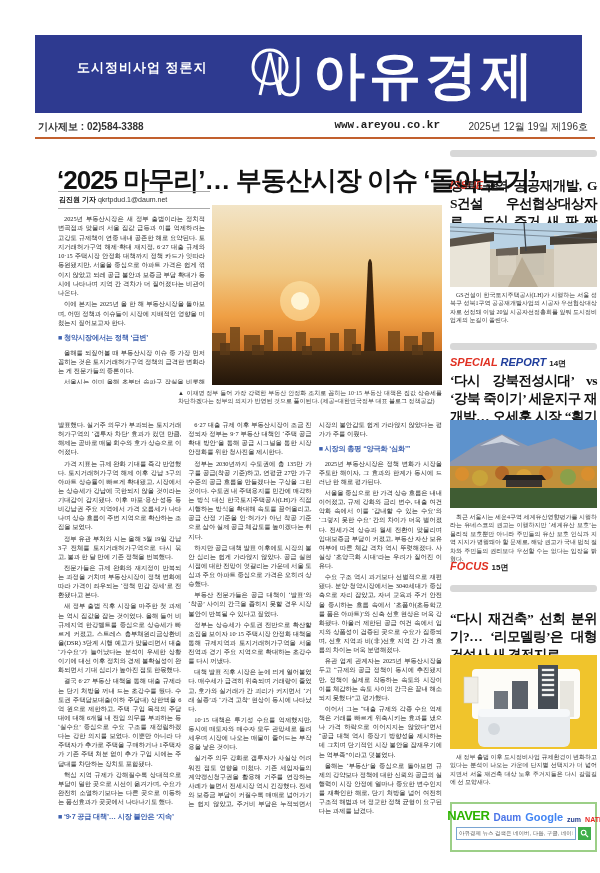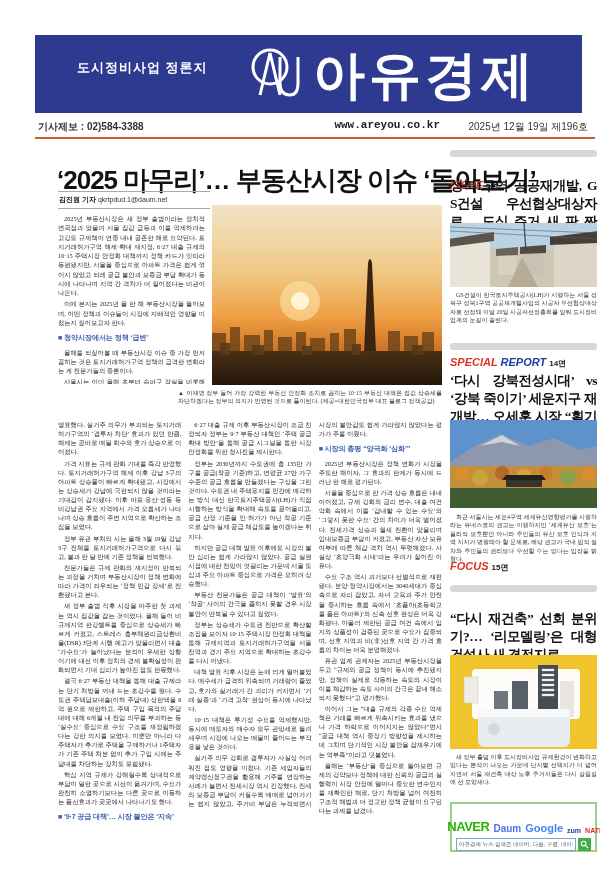--- a/index.html
+++ b/index.html
@@ -43,21 +43,21 @@
   .kick-page{color:#222;font-size:8px;font-style:normal;font-weight:bold;margin-left:3px;}
   .side-head{position:absolute;left:450px;width:147px;font-size:13.5px;font-weight:bold;line-height:1.32;
              letter-spacing:-0.5px;color:#111;text-align:justify;word-break:break-all;}
   .side-photo{position:absolute;left:450px;width:147px;overflow:hidden;}
   .side-cap{position:absolute;left:450px;width:147px;font-size:6px;line-height:1.4;color:#333;
             text-align:justify;word-break:break-all;}
   .side-cap .ind{text-indent:6px;margin:0;}
   
   .banner{position:absolute;left:450px;top:802px;width:143px;height:46px;border:2px solid #9ccf87;
           background:#fff;}
-  .logo-row{display:flex;align-items:flex-end;justify-content:center;gap:4px;padding-top:15px;
+  .logo-row{display:flex;align-items:flex-end;justify-content:center;gap:4px;padding-top:4px;
             font-family:"Liberation Sans",sans-serif;}
   .lg-naver{color:#2DB400;font-weight:800;font-size:13px;letter-spacing:-0.5px;}
   .lg-daum{color:#4a74e8;font-weight:800;font-size:10px;}
   .lg-google{color:#4285F4;font-weight:700;font-size:11px;}
   .lg-zum{color:#26418f;font-weight:800;font-size:7px;}
   .lg-nate{color:#e8251f;font-weight:800;font-size:7px;}
   .search-row{display:flex;align-items:center;gap:2px;margin:4px 4px 0 4px;}
   .search-input{flex:1;border:1px solid #7aa5d2;height:11px;font-size:5.5px;color:#555;
                 font-family:"Liberation Sans",sans-serif;padding:0 2px;}
   .search-btn{width:13px;height:13px;background:#3fae4a;border:none;display:flex;align-items:center;

